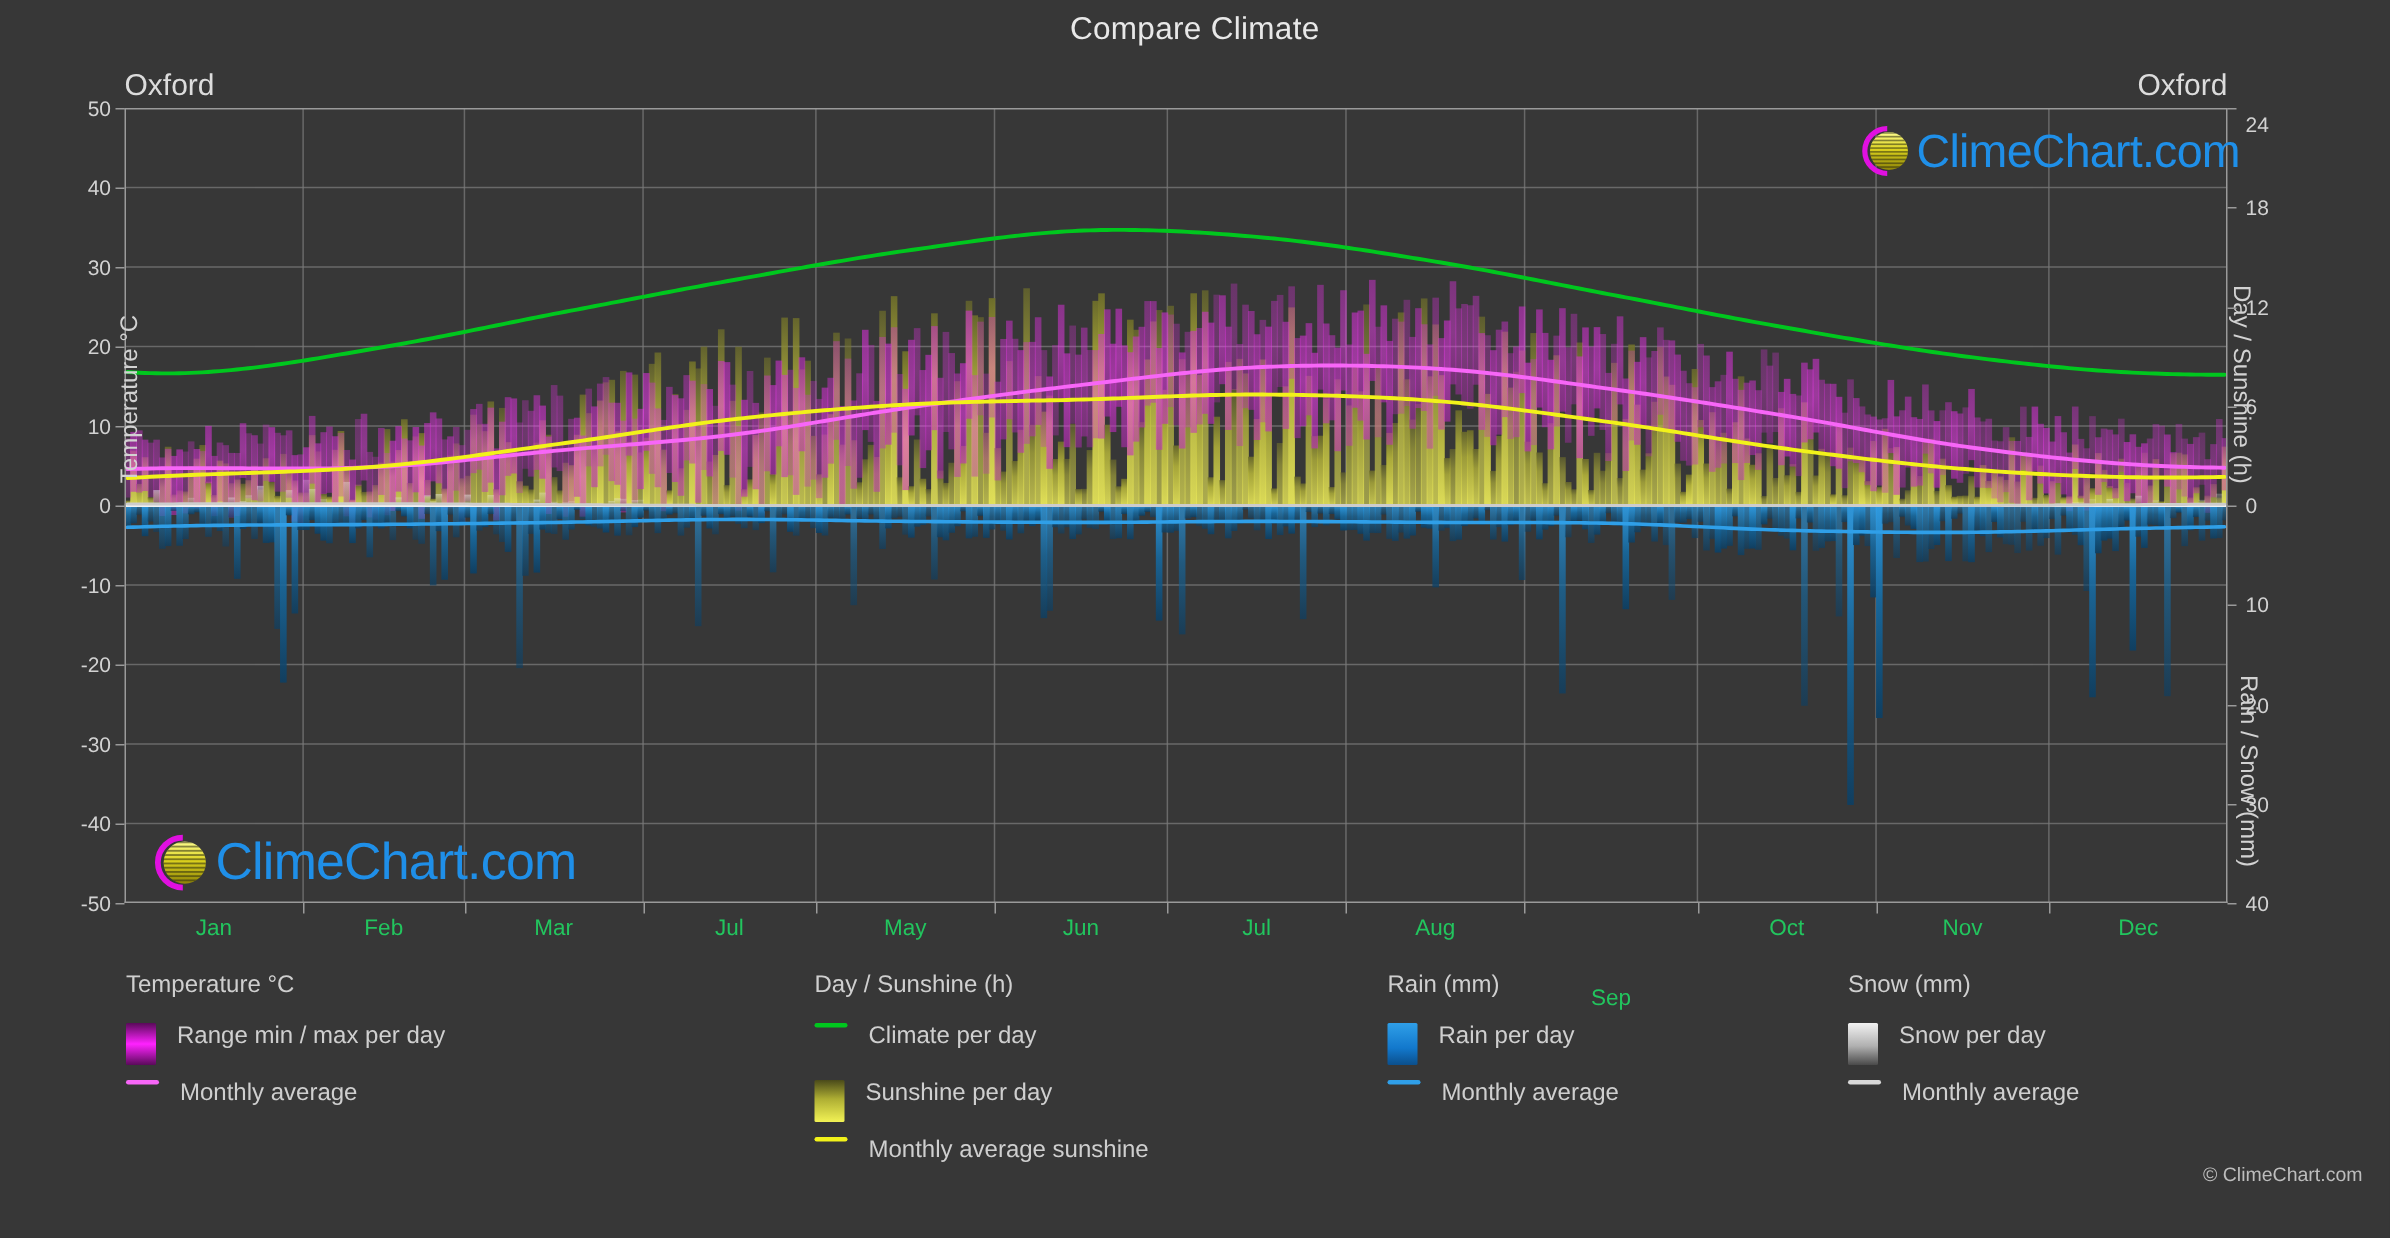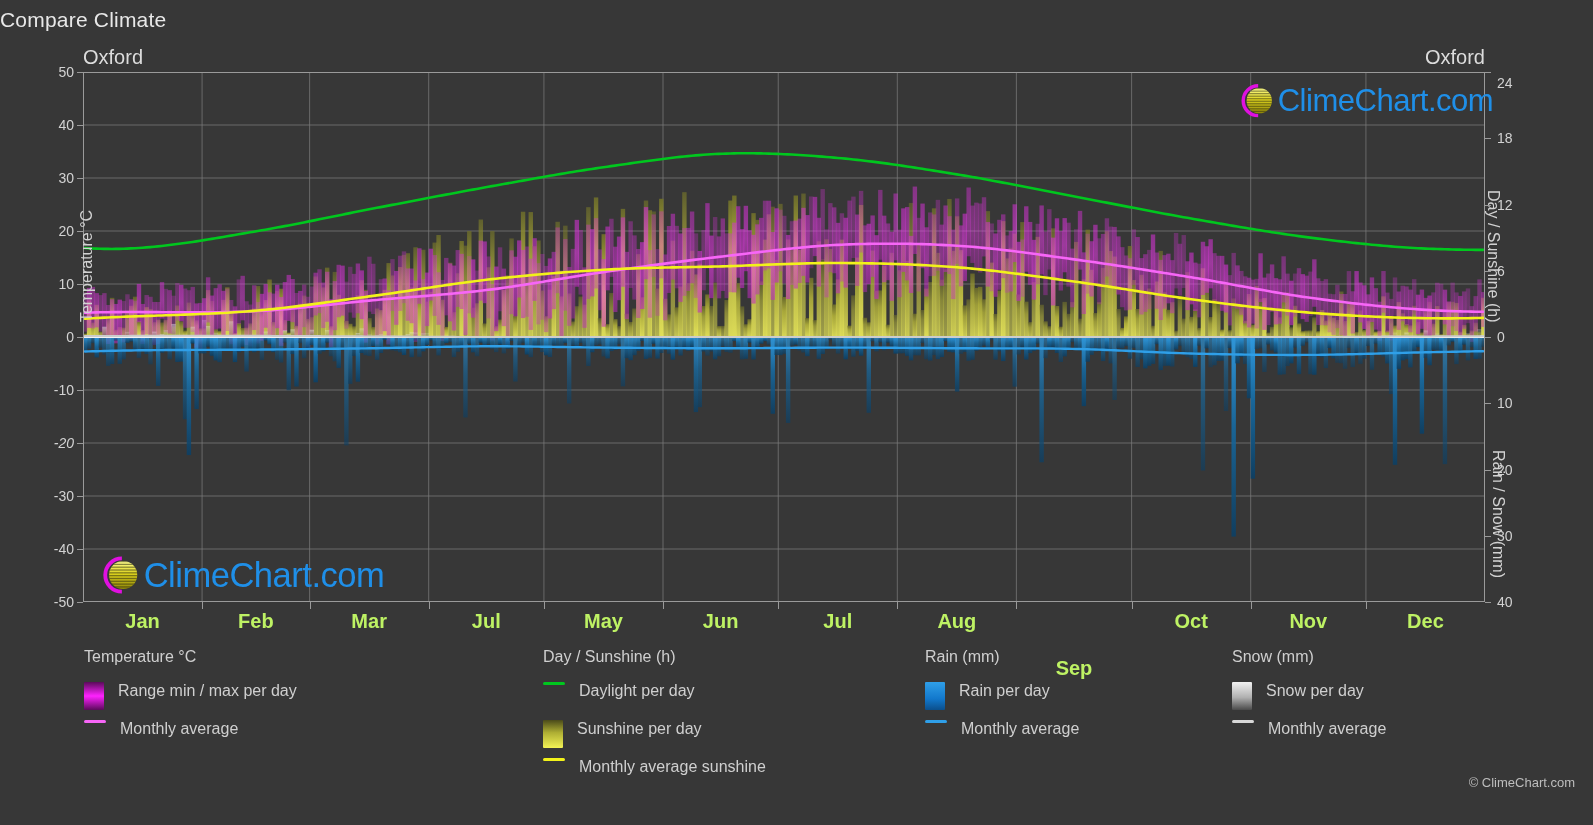--- a/index.html
+++ b/index.html
@@ -6,21 +6,21 @@
   body{
     width:1593px;height:825px;
     background:#373737;
     font-family:"Liberation Sans", sans-serif;
     color:#d6d6d6;
     overflow:hidden;
     position:relative;
   }
   
   #chart-title{
-    position:absolute;left:0;top:8px;width:1593px;text-align:left;
+    position:absolute;left:0;top:8px;width:1593px;text-align:center;
     font-size:21px;color:#e8e8e8;letter-spacing:.2px;
   }
   #city-left{position:absolute;left:83px;top:46px;font-size:20px;color:#dcdcdc;}
   #city-right{position:absolute;right:108px;top:46px;font-size:20px;color:#dcdcdc;text-align:right;}
 
   
   #plot-wrap{position:absolute;left:83px;top:72px;width:1402px;height:530px;}
   #plot{position:absolute;inset:0;overflow:hidden;background:#373737;}
   .frame-line{position:absolute;background:#9a9a9a;}
 
@@ -39,21 +39,21 @@
     position:absolute;right:-150px;top:378px;
     transform:rotate(90deg);transform-origin:left top;
     font-size:16px;color:#d2d2d2;white-space:nowrap;
   }
 
   .tick-lbl{position:absolute;font-size:14px;color:#d2d2d2;white-space:nowrap;}
   .tick-left{right:100%;margin-right:9px;text-align:right;transform:translateY(-50%);}
   .tick-right{left:100%;margin-left:12px;transform:translateY(-50%);}
   .tickmark{position:absolute;background:#9a9a9a;height:1px;width:6px;}
   .xtick{position:absolute;background:#9a9a9a;width:1px;height:7px;top:530px;}
-  .xlabel{position:absolute;top:538px;font-size:20px;color:#bef264;transform:translateX(-50%);font-weight:bold;}
+  .xlabel{position:absolute;top:538px;font-size:15px;color:#22c55e;transform:translateX(-50%);}
 
   
   #legend{position:absolute;left:0;top:648px;width:1593px;height:150px;}
   .lg-col{position:absolute;top:0;}
   .lg-head{font-size:16px;color:#cfcfcf;margin-bottom:16px;}
   .lg-row{display:flex;align-items:flex-start;height:38px;}
   .lg-txt{font-size:16px;color:#cfcfcf;margin-left:14px;white-space:nowrap;}
   .sw-box{width:20px;height:28px;flex:none;border-radius:1px;}
   .sw-line{width:22px;height:3px;flex:none;border-radius:2px;}
 
@@ -1288,21 +1288,21 @@
       <div class="tick-lbl tick-left" style="top: 106px;">30</div>
       <div class="tickmark" style="top: 106px; left: -6px;"></div>
       <div class="tick-lbl tick-left" style="top: 159px;">20</div>
       <div class="tickmark" style="top: 159px; left: -6px;"></div>
       <div class="tick-lbl tick-left" style="top: 212px;">10</div>
       <div class="tickmark" style="top: 212px; left: -6px;"></div>
       <div class="tick-lbl tick-left" style="top: 265px;">0</div>
       <div class="tickmark" style="top: 265px; left: -6px;"></div>
       <div class="tick-lbl tick-left" style="top: 318px;">-10</div>
       <div class="tickmark" style="top: 318px; left: -6px;"></div>
-      <div class="tick-lbl tick-left" style="top: 371px; font-style: italic;">-20</div>
+      <div class="tick-lbl tick-left" style="top: 371px;">-20</div>
       <div class="tickmark" style="top: 371px; left: -6px;"></div>
       <div class="tick-lbl tick-left" style="top: 424px; margin-left: 43px;">-30</div>
       <div class="tickmark" style="top: 424px; left: -6px;"></div>
       <div class="tick-lbl tick-left" style="top: 477px;">-40</div>
       <div class="tickmark" style="top: 477px; left: -6px;"></div>
       <div class="tick-lbl tick-left" style="top: 530px;">-50</div>
       <div class="tickmark" style="top: 530px; left: -6px;"></div>
     </div>
   <div id="ticks-right">
       <div class="tick-lbl tick-right" style="top: 11px;">24</div>
@@ -1423,21 +1423,21 @@
     <div class="lg-row">
       <span class="sw-line" style="background:#f766f7;"></span>
       <span class="lg-txt">Monthly average</span>
     </div>
   </div>
 
   <div class="lg-col" style="left:543px;">
     <div class="lg-head">Day / Sunshine (h)</div>
     <div class="lg-row">
       <span class="sw-line" style="background:#00c71e;"></span>
-      <span class="lg-txt">Daylight per day</span>
+      <span class="lg-txt">Climate per day</span>
     </div>
     <div class="lg-row">
       <span class="sw-box" style="background:linear-gradient(180deg,#4a4a1a 0%,#aeae33 45%,#f2f255 100%);"></span>
       <span class="lg-txt">Sunshine per day</span>
     </div>
     <div class="lg-row">
       <span class="sw-line" style="background:#f2f21a;"></span>
       <span class="lg-txt">Monthly average sunshine</span>
     </div>
   </div>

